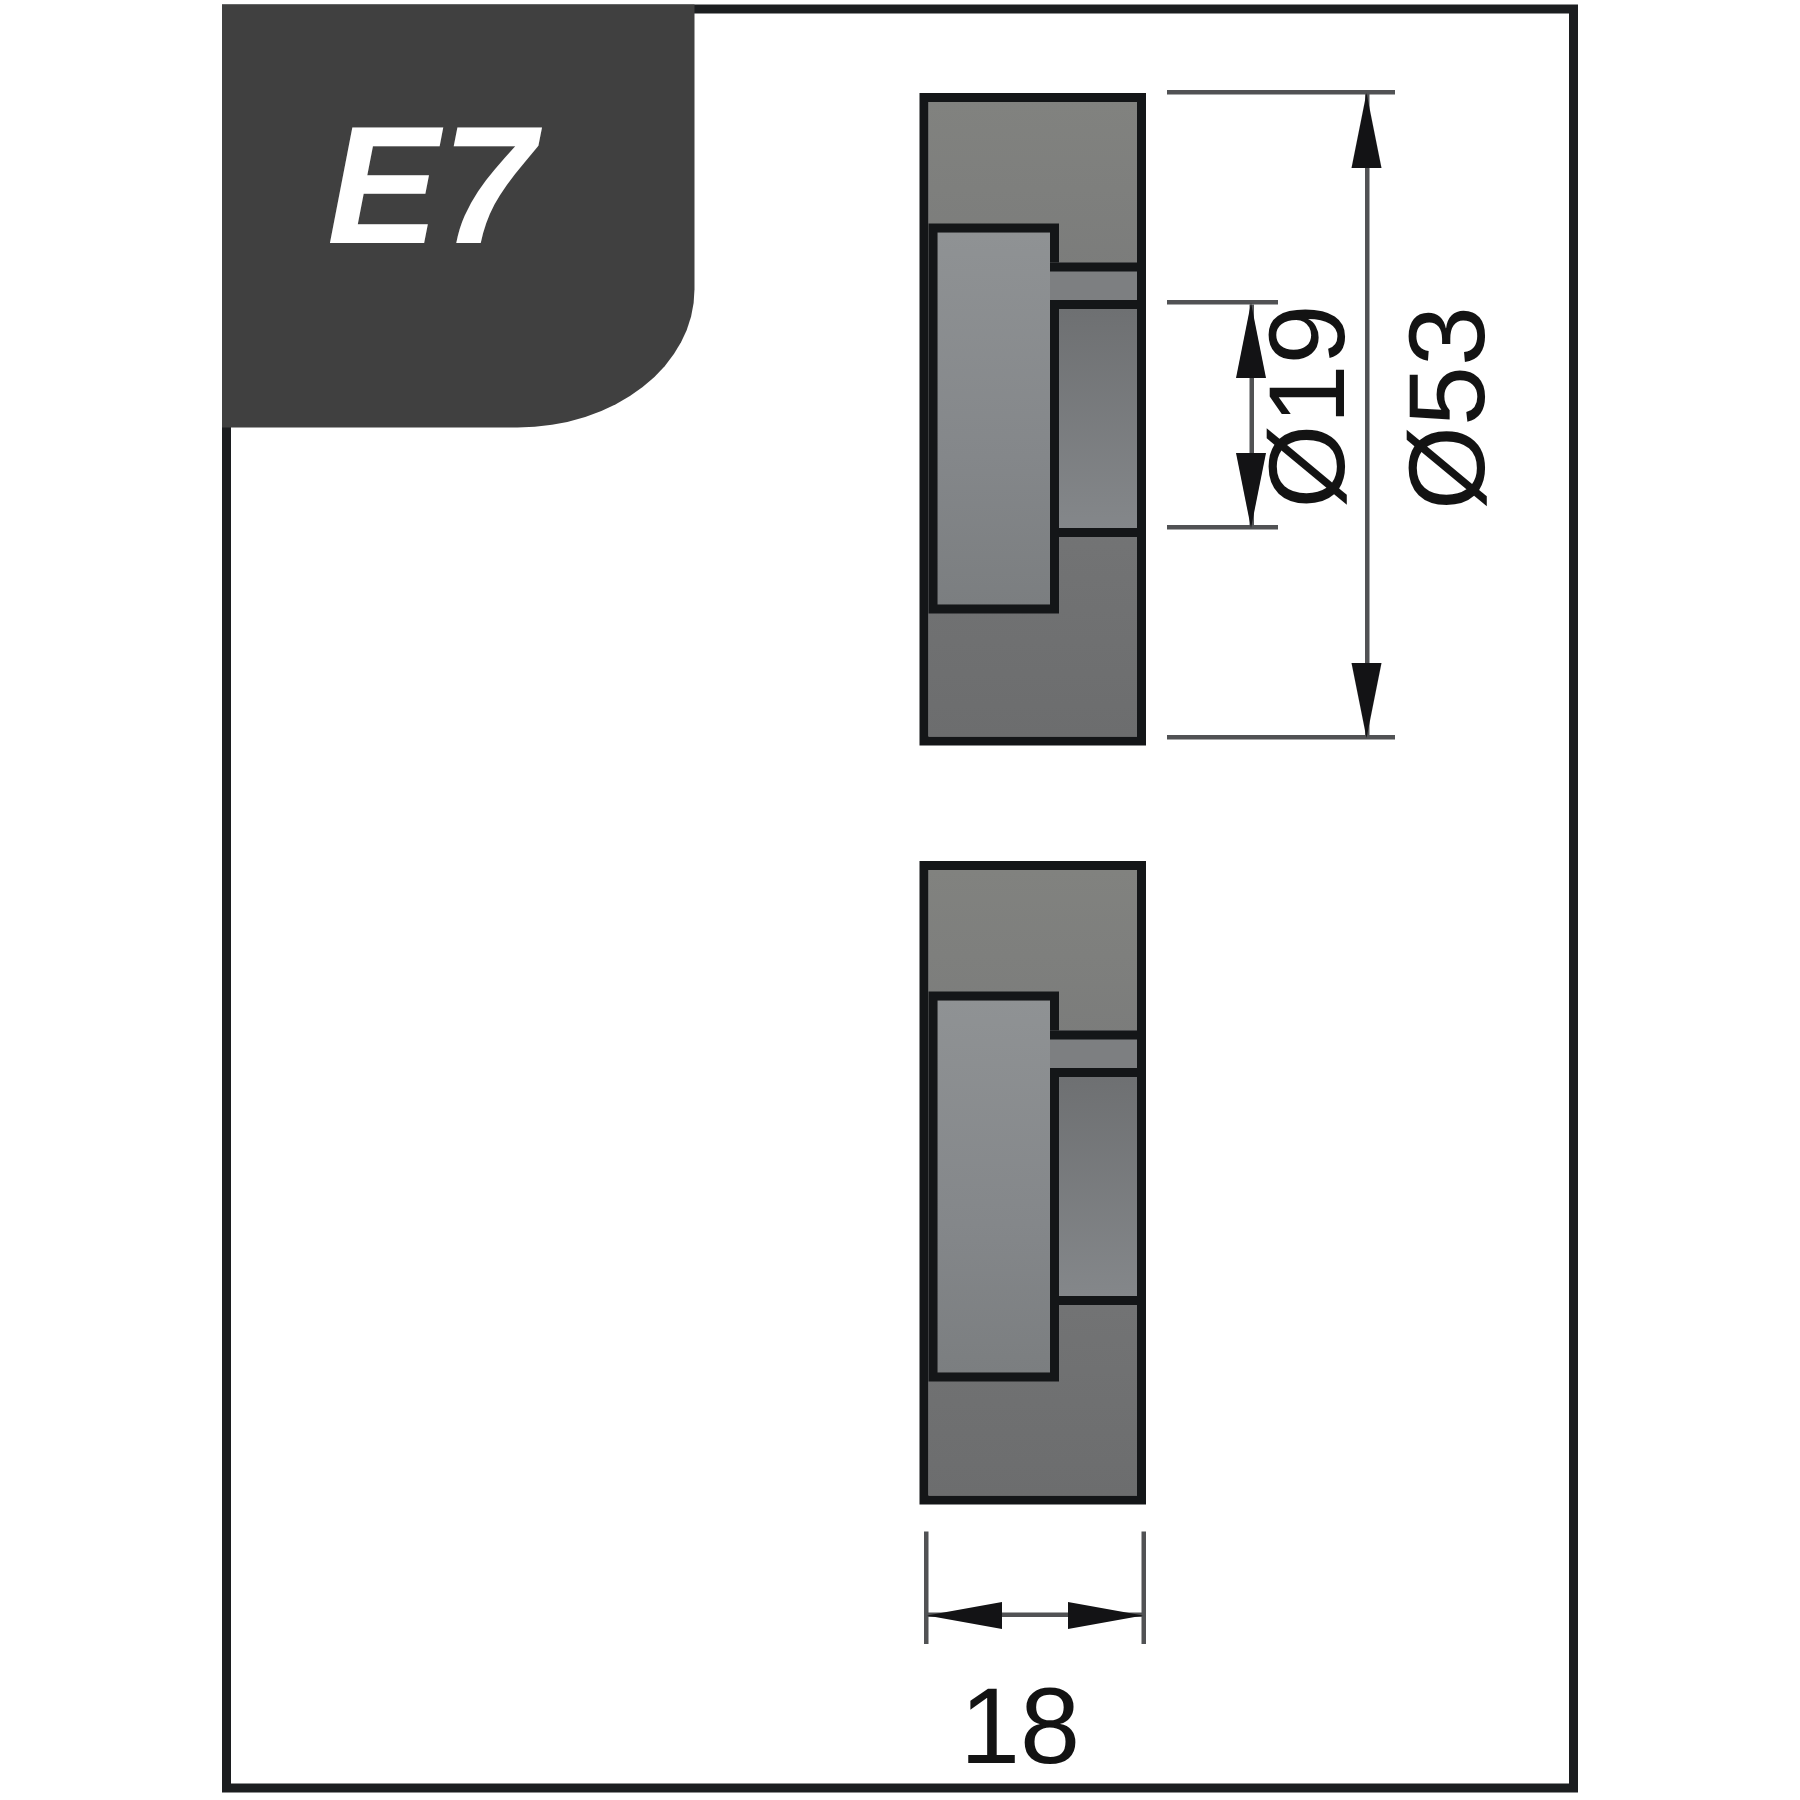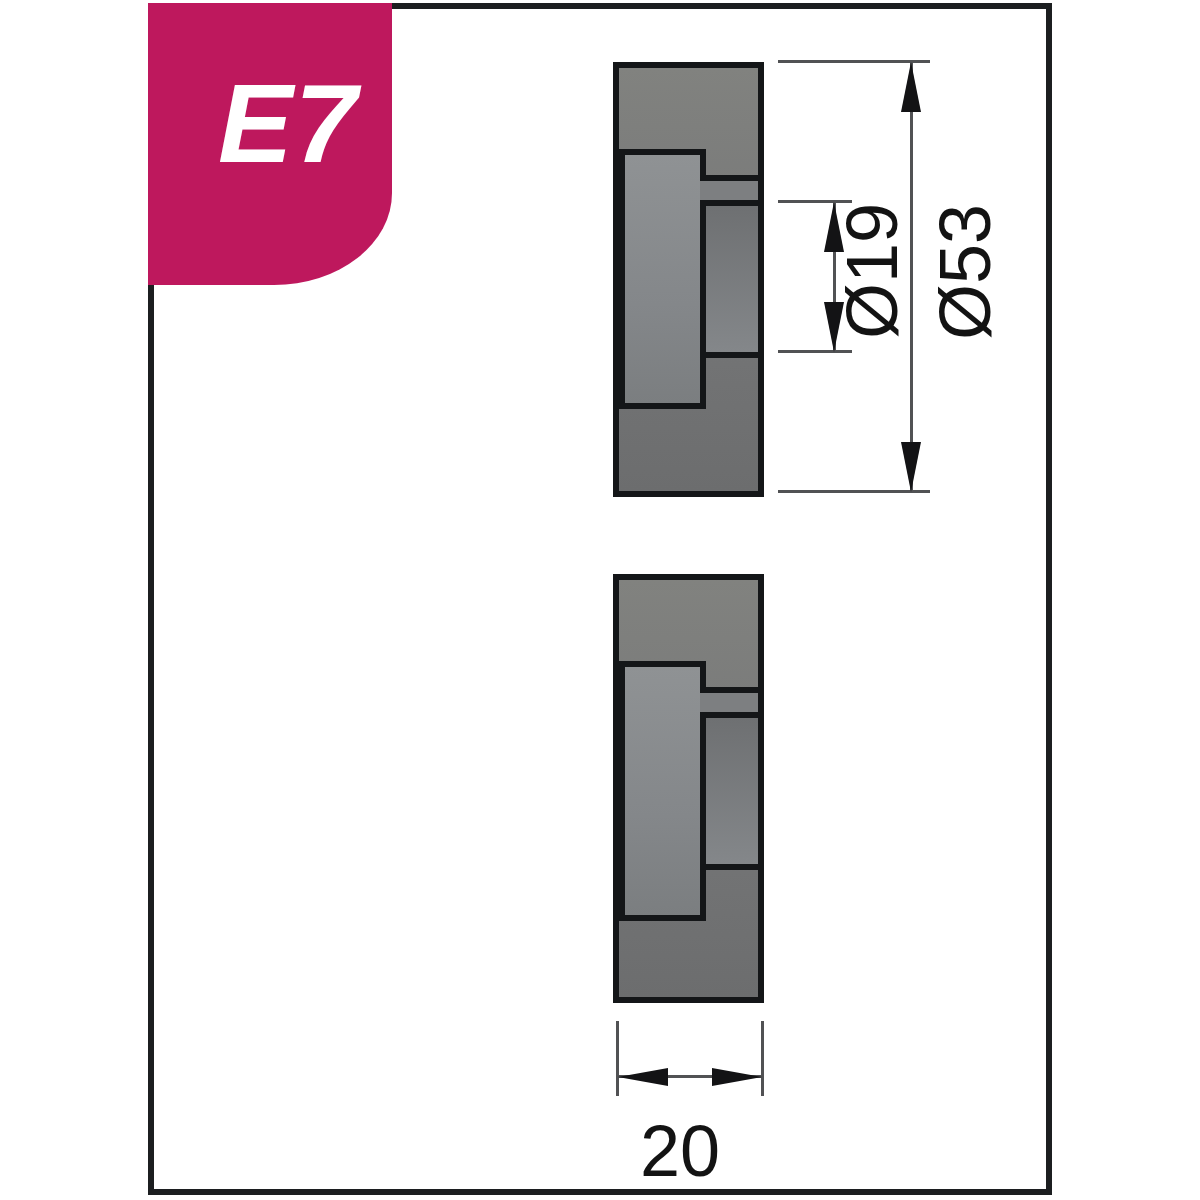--- a/index.html
+++ b/index.html
@@ -9,22 +9,22 @@
     font-family:"Liberation Sans", sans-serif;
   }
   .abs{position:absolute;}
 
   
   .frame{
     left:148px;top:3px;width:904px;height:1192px;
     border:6px solid #1c1e20;box-sizing:border-box;background:transparent;
   }
   .badge{
-    left:148px;top:3px;width:244px;height:282px;
-    background:#be185d;
+    left:148px;top:3px;width:315px;height:282px;
+    background:#404040;
     border-bottom-right-radius:118px 92px;
   }
   .badge-label{
     left:70px;top:65px;position:absolute;
     color:#ffffff;font-style:italic;font-weight:bold;
     font-size:112px;line-height:1;letter-spacing:2px;white-space:nowrap;
   }
 
   
   .roller{
@@ -99,13 +99,13 @@
 <div class="abs dline" style="left:833px;top:203px;width:3px;height:148px;"></div>
 <div class="abs arr up" style="left:824px;top:202px;"></div>
 <div class="abs arr down" style="left:824px;top:302px;"></div>
 <div class="abs dimtext rot" style="left:872px;top:271px;">Ø19</div>
 
 <div class="abs dline" style="left:616px;top:1021px;width:3px;height:75px;"></div>
 <div class="abs dline" style="left:761px;top:1021px;width:3px;height:75px;"></div>
 <div class="abs dline" style="left:618px;top:1075px;width:144px;height:3px;"></div>
 <div class="abs arr left" style="left:618px;top:1068px;"></div>
 <div class="abs arr right" style="left:712px;top:1068px;"></div>
-<div class="abs dimtext" style="left:680px;top:1151px;">20</div>
+<div class="abs dimtext" style="left:680px;top:1151px;">18</div>
 
 </body></html>

